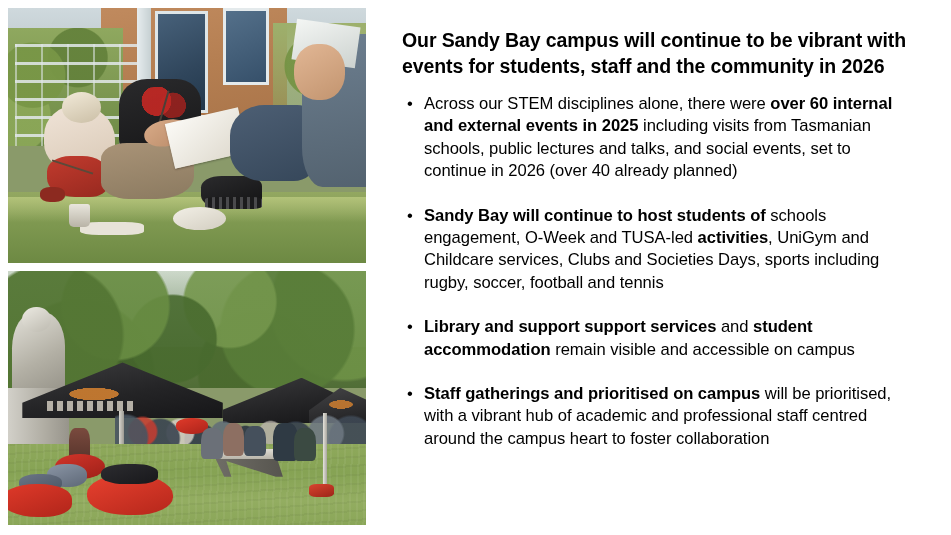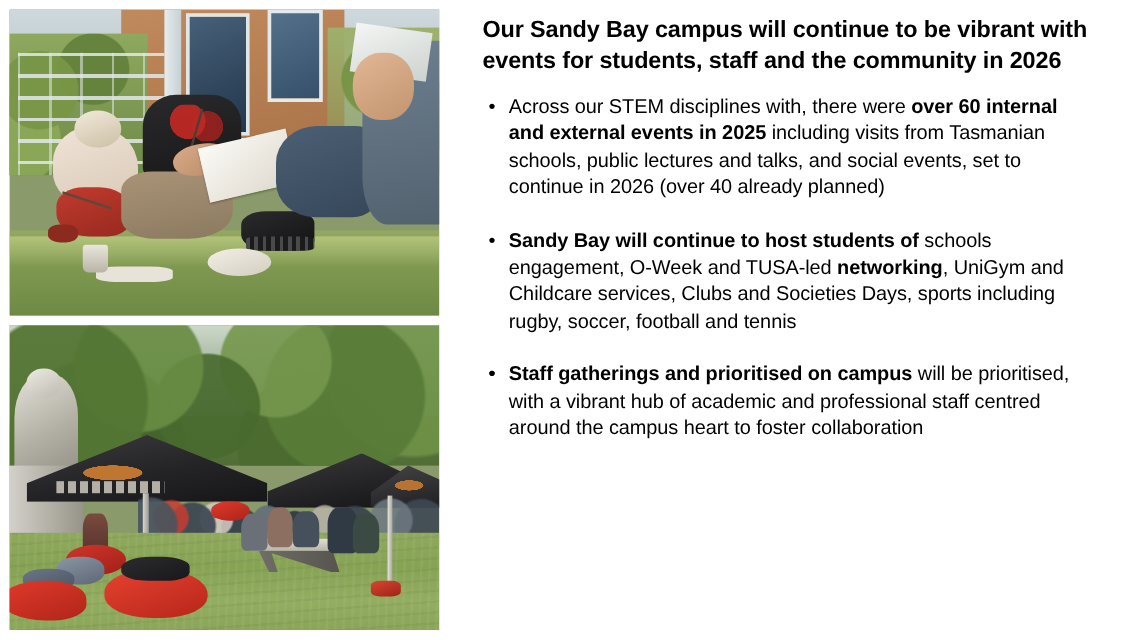--- a/index.html
+++ b/index.html
@@ -341,21 +341,21 @@
     border-radius: 44%;
   }
   .p2-stand-a { left: 17%; top: 62%; width: 6%; height: 16%; background: linear-gradient(180deg,#7a4a3e,#4e2f27); border-radius: 30% 30% 14% 14%; }
   .p2-pole-r { left: 88%; top: 56%; width: 1.2%; height: 30%; background: linear-gradient(90deg,#e6e4dc,#a8a69e); }
   .p2-bag-r { left: 84%; top: 84%; width: 7%; height: 5%; background: linear-gradient(160deg,#d9452f,#9c2418); border-radius: 30%; }
 
   
   #content-column {
     position: absolute;
     left: 402px;
-    top: 12px;
+    top: 27px;
     width: 512px;
   }
   #slide-title {
     font-size: 19.5px;
     font-weight: bold;
     line-height: 26px;
     letter-spacing: -0.1px;
     margin: 0 0 14px 0;
   }
   .bullet-list { margin: 0; padding: 0; list-style: none; }
@@ -450,30 +450,31 @@
 </div>
 
 <div id="content-column">
 
   <h1 id="slide-title">Our Sandy Bay campus will continue to be vibrant with events for students, staff and the community in 2026</h1>
 
   <ul class="bullet-list">
 
     <li class="bullet-item">
       <span class="bullet-marker">•</span>
-      <span class="bullet-text"><span>Across our STEM disciplines with, there were </span><b>over 60 internal and external events in 2025</b><span> including visits from Tasmanian schools, public lectures and talks, and social events, set to continue in 2026 (over 40 already planned)</span></span>
+      <span class="bullet-text"><span>Across our STEM disciplines alone, there were </span><b>over 60 internal and external events in 2025</b><span> including visits from Tasmanian schools, public lectures and talks, and social events, set to continue in 2026 (over 40 already planned)</span></span>
     </li>
 
     <li class="bullet-item">
       <span class="bullet-marker">•</span>
-      <span class="bullet-text"><b>Sandy Bay will continue to host students of</b><span> schools engagement, O-Week and TUSA-led </span><b>networking</b><span>, UniGym and Childcare services, Clubs and Societies Days, sports including rugby, soccer, football and tennis</span></span>
+      <span class="bullet-text"><b>Sandy Bay will continue to host students of</b><span> schools engagement, O-Week and TUSA-led </span><b>activities</b><span>, UniGym and Childcare services, Clubs and Societies Days, sports including rugby, soccer, football and tennis</span></span>
     </li>
 
     <li class="bullet-item">
       <span class="bullet-marker">•</span>
+      <span class="bullet-text"><b>Library and support support services</b><span> and </span><b>student accommodation</b><span> remain visible and accessible on campus</span></span>
     </li>
 
     <li class="bullet-item">
       <span class="bullet-marker">•</span>
       <span class="bullet-text"><b>Staff gatherings and prioritised on campus</b><span> will be prioritised, with a vibrant hub of academic and professional staff centred around the campus heart to foster collaboration</span></span>
     </li>
 
   </ul>
 </div>
 

